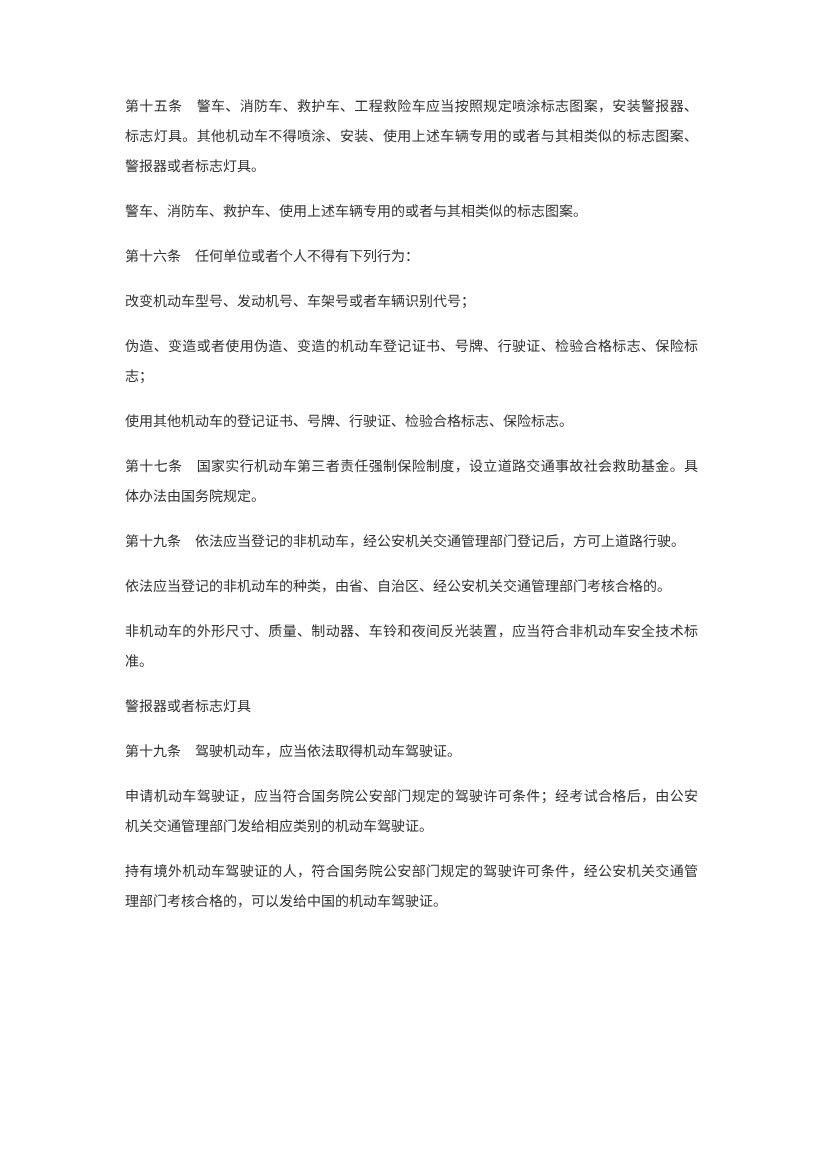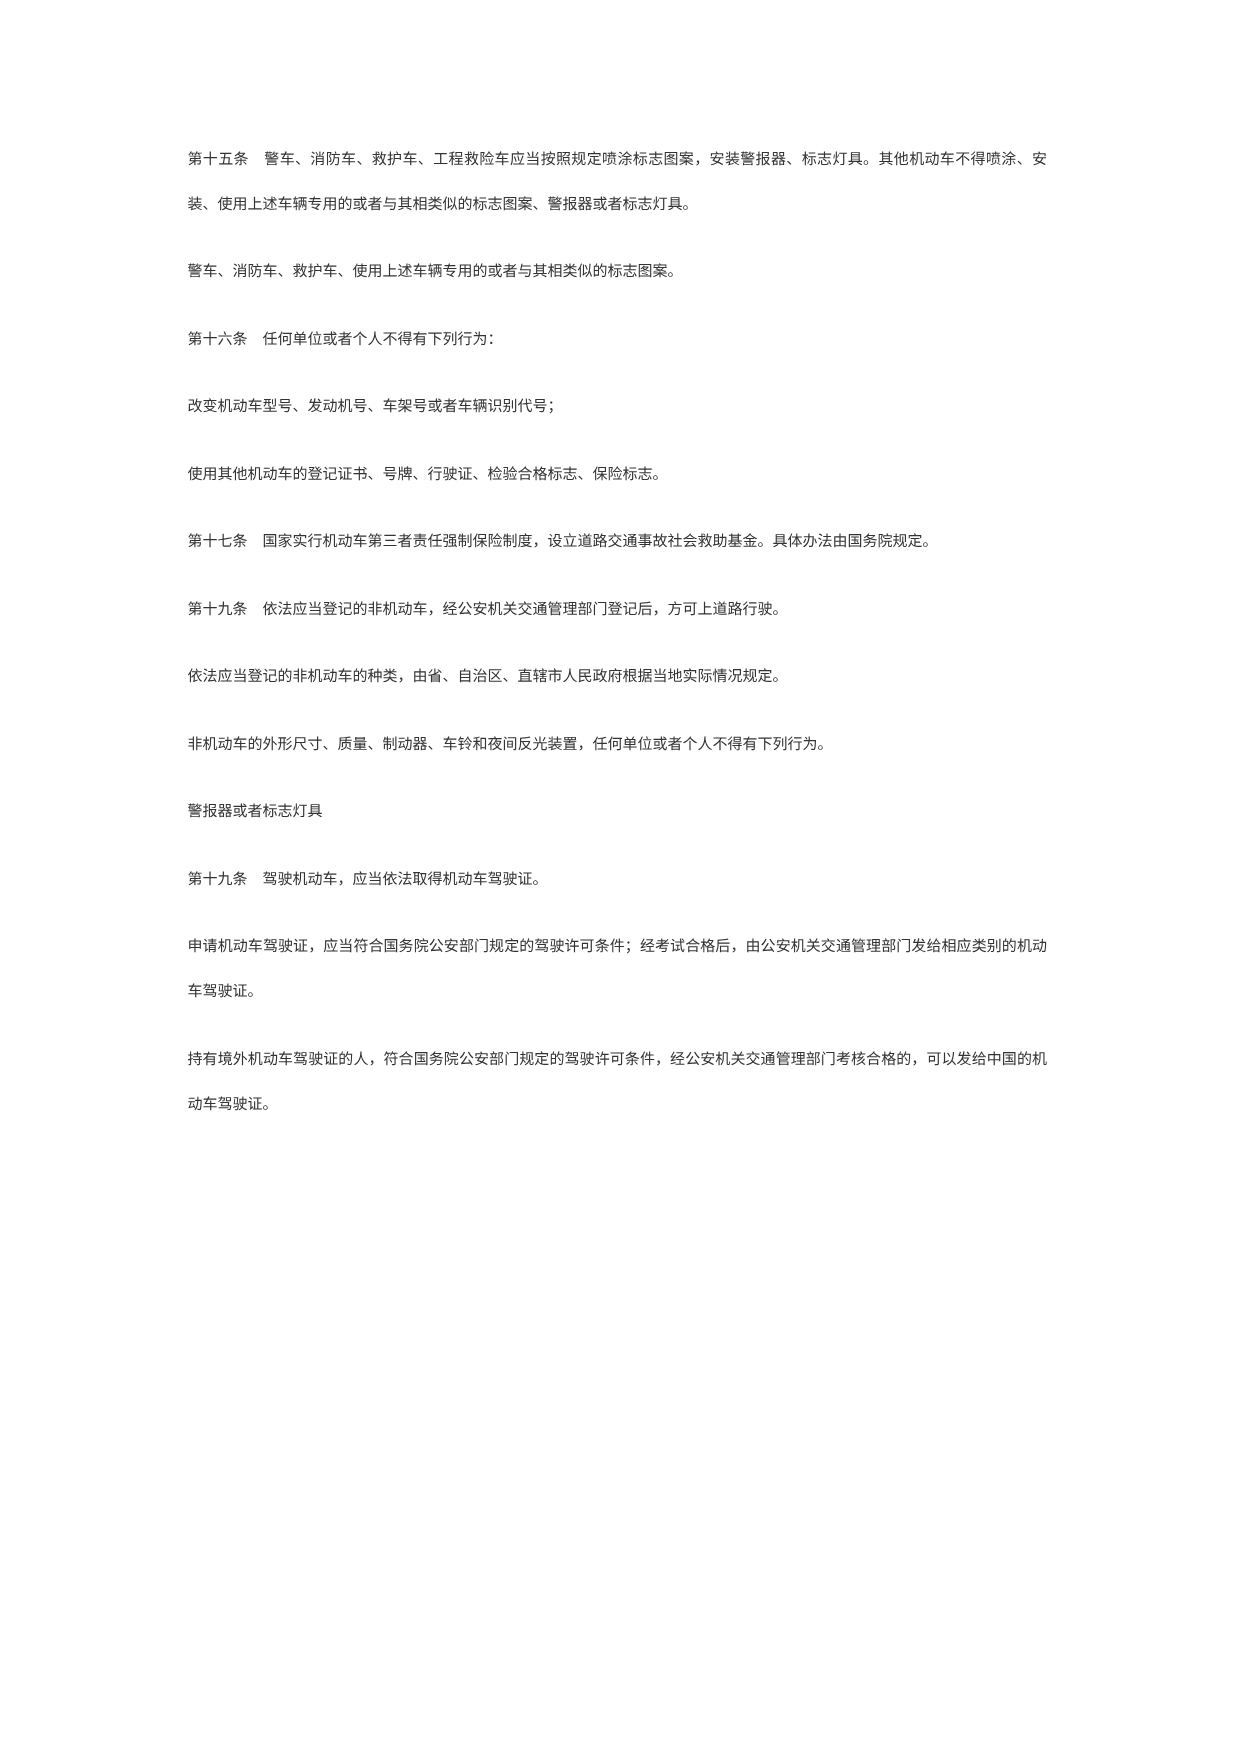--- a/index.html
+++ b/index.html
@@ -16,37 +16,38 @@
   .doc-page {
     box-sizing: border-box;
     width: 827px;
     min-height: 1170px;
     background: #ffffff;
     padding: 92px 117px 80px 125px;
   }
   .para {
     margin: 0 12px 15px 0;
     font-family: "Liberation Serif", "DejaVu Serif", serif;
-    font-size: 10px;
+    font-size: 14px;
     line-height: 30px;
     color: #333333;
     text-align: justify;
     word-break: normal;
   }
 </style>
 </head>
 <body>
 
 <div class="doc-page">
   <p class="para">第十五条　警车、消防车、救护车、工程救险车应当按照规定喷涂标志图案，安装警报器、标志灯具。其他机动车不得喷涂、安装、使用上述车辆专用的或者与其相类似的标志图案、警报器或者标志灯具。</p>
   <p class="para">警车、消防车、救护车、使用上述车辆专用的或者与其相类似的标志图案。</p>
   <p class="para">第十六条　任何单位或者个人不得有下列行为：</p>
   <p class="para">改变机动车型号、发动机号、车架号或者车辆识别代号；</p>
+  <p class="para">伪造、变造或者使用伪造、变造的机动车登记证书、号牌、行驶证、检验合格标志、保险标志；</p>
   <p class="para">使用其他机动车的登记证书、号牌、行驶证、检验合格标志、保险标志。</p>
   <p class="para">第十七条　国家实行机动车第三者责任强制保险制度，设立道路交通事故社会救助基金。具体办法由国务院规定。</p>
   <p class="para">第十九条　依法应当登记的非机动车，经公安机关交通管理部门登记后，方可上道路行驶。</p>
-  <p class="para">依法应当登记的非机动车的种类，由省、自治区、直辖市人民政府根据当地实际情况规定。</p>
-  <p class="para">非机动车的外形尺寸、质量、制动器、车铃和夜间反光装置，任何单位或者个人不得有下列行为。</p>
+  <p class="para">依法应当登记的非机动车的种类，由省、自治区、经公安机关交通管理部门考核合格的。</p>
+  <p class="para">非机动车的外形尺寸、质量、制动器、车铃和夜间反光装置，应当符合非机动车安全技术标准。</p>
   <p class="para">警报器或者标志灯具</p>
   <p class="para">第十九条　驾驶机动车，应当依法取得机动车驾驶证。</p>
   <p class="para">申请机动车驾驶证，应当符合国务院公安部门规定的驾驶许可条件；经考试合格后，由公安机关交通管理部门发给相应类别的机动车驾驶证。</p>
   <p class="para">持有境外机动车驾驶证的人，符合国务院公安部门规定的驾驶许可条件，经公安机关交通管理部门考核合格的，可以发给中国的机动车驾驶证。</p>
 </div>
 
 </body></html>

